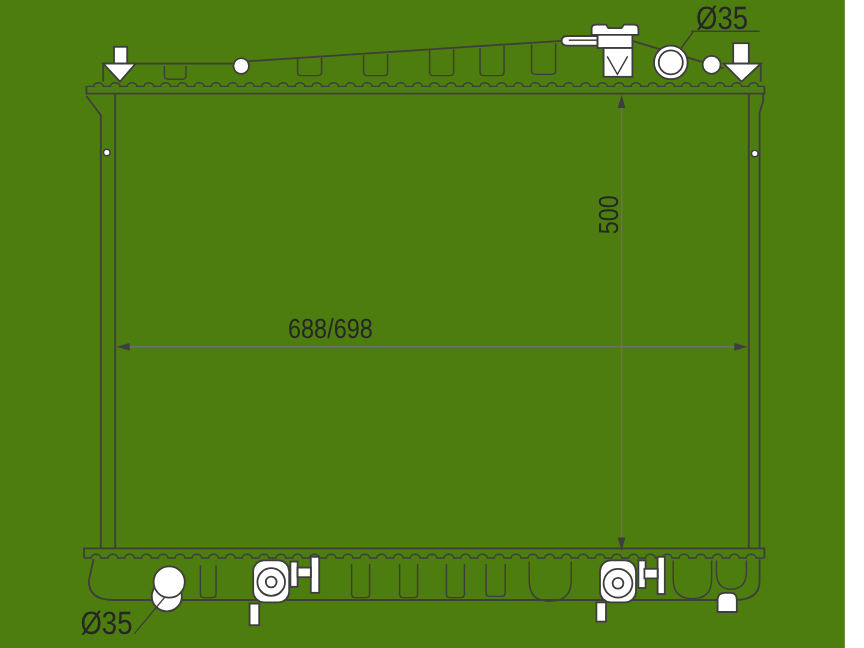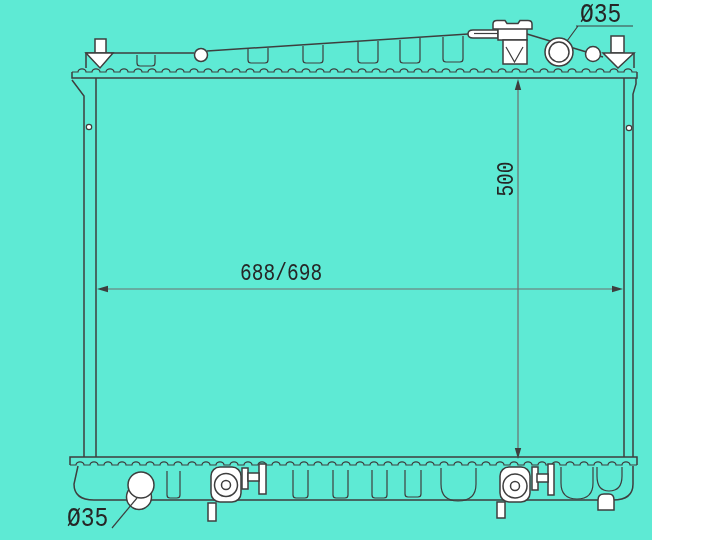--- a/index.html
+++ b/index.html
@@ -1,18 +1,18 @@
 <!DOCTYPE html>
 <html><head>
 <meta charset="utf-8">
 <style>
   html,body{margin:0;padding:0;background:#ffffff;}
   .canvas{
-    position:relative;width:652px;height:540px;background:#5eead4;
-    font-family:Liberation Mono, monospace;overflow:hidden;
+    position:relative;width:704px;height:540px;background:#4d7c0f;
+    font-family:Liberation Sans, sans-serif;overflow:hidden;
   }
   .canvas svg{position:absolute;left:0;top:0;}
   .label{
     position:absolute;color:#262626;white-space:nowrap;
     transform:scaleX(.85);transform-origin:left top;line-height:1;
   }
   .lbl-dia{font-size:27px;}
   .lbl-dim{font-size:23px;}
   #label-height{
     width:60px;height:22px;text-align:center;line-height:22px;

